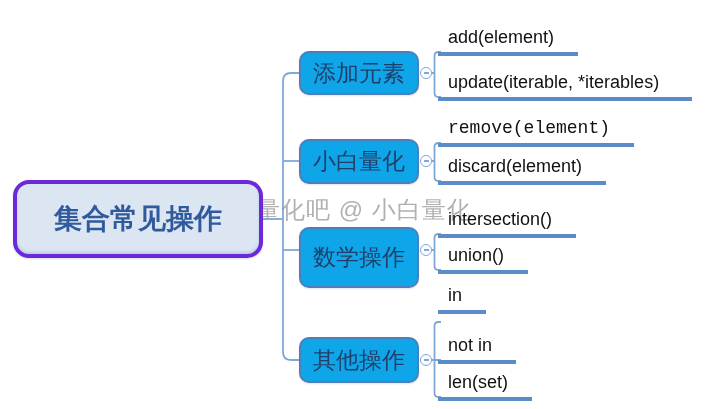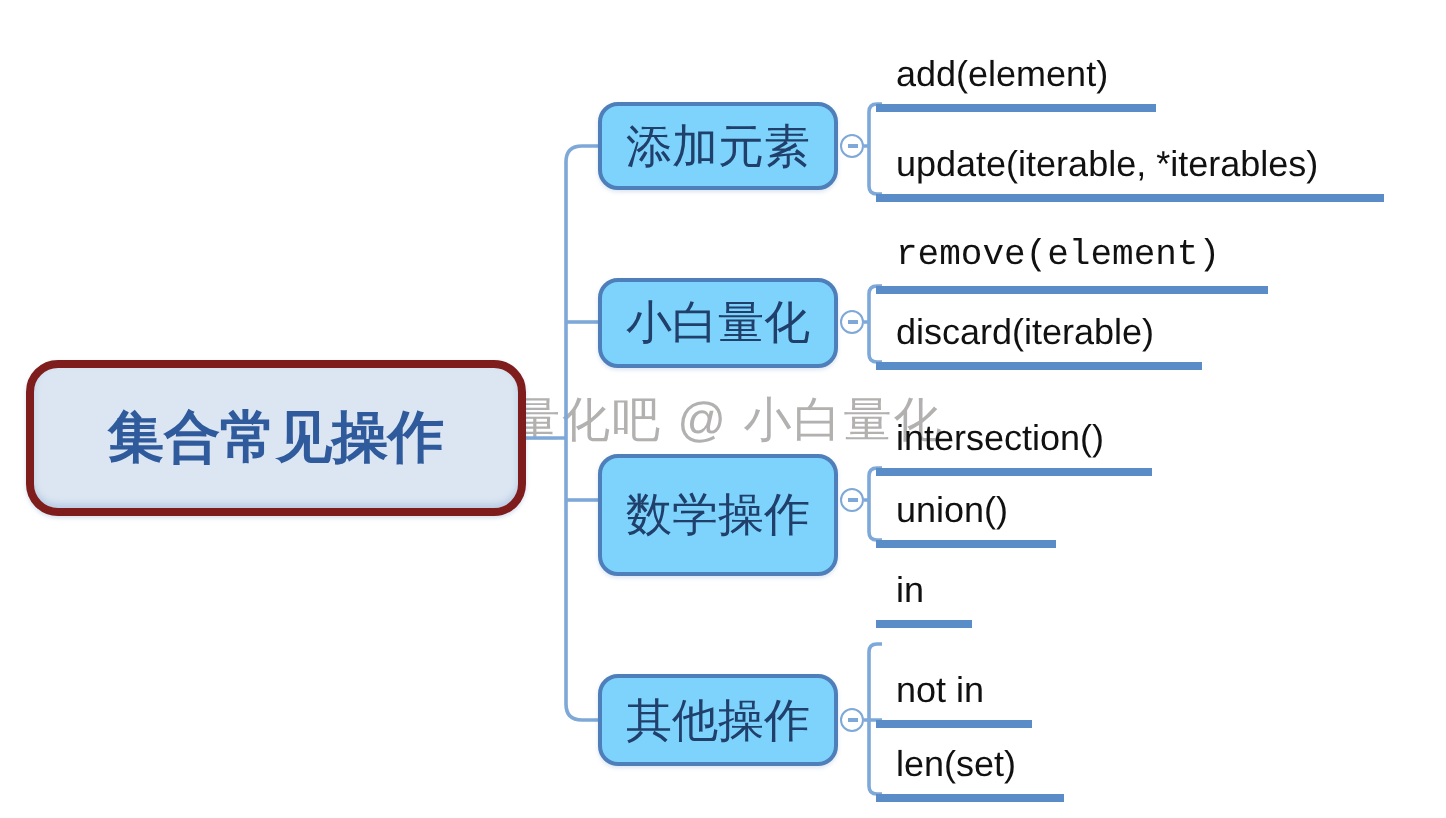--- a/index.html
+++ b/index.html
@@ -26,39 +26,39 @@
     position: absolute; left: 0; top: 0;
     z-index: 2;
   }
 
   .main-node {
     position: absolute;
     left: 13px; top: 180px;
     width: 250px; height: 78px;
     box-sizing: border-box;
     background: #dce6f2;
-    border: 4px solid #7f1d1d;
+    border: 4px solid #6d28d9;
     border-radius: 16px;
     box-shadow: inset 0 -2px 3px rgba(78,127,187,0.25), 0 1px 2px rgba(78,127,187,0.25);
     display: flex; align-items: center; justify-content: center;
     z-index: 3;
   }
   .main-node .main-label {
     font-size: 28px;
     font-weight: bold;
     color: #2f5b9d;
     white-space: nowrap;
   }
 
   .branch-node {
     position: absolute;
     left: 299px;
     width: 120px;
     box-sizing: border-box;
-    background: #7dd3fc;
+    background: #0ea5e9;
     border: 2px solid #4e7fbb;
     border-radius: 10px;
     box-shadow: 0 1px 2px rgba(78,127,187,0.2);
     display: flex; align-items: center; justify-content: center;
     z-index: 3;
   }
   .branch-node .branch-label {
     font-size: 23px;
     color: #20406b;
     white-space: nowrap;
@@ -158,18 +158,18 @@
 <div class="toggle" id="toggle-2">
     <span class="minus"></span>
   </div>
 <div class="toggle" id="toggle-3">
     <span class="minus"></span>
   </div>
 
 <div class="leaf" id="leaf-0-0">add(element)</div>
 <div class="leaf" id="leaf-0-1">update(iterable, *iterables)</div>
 <div class="leaf" id="leaf-1-0">remove(element)</div>
-<div class="leaf" id="leaf-1-1">discard(iterable)</div>
+<div class="leaf" id="leaf-1-1">discard(element)</div>
 <div class="leaf" id="leaf-2-0">intersection()</div>
 <div class="leaf" id="leaf-2-1">union()</div>
 <div class="leaf" id="leaf-3-0">in</div>
 <div class="leaf" id="leaf-3-1">not in</div>
 <div class="leaf" id="leaf-3-2">len(set)</div>
 
 </body></html>

